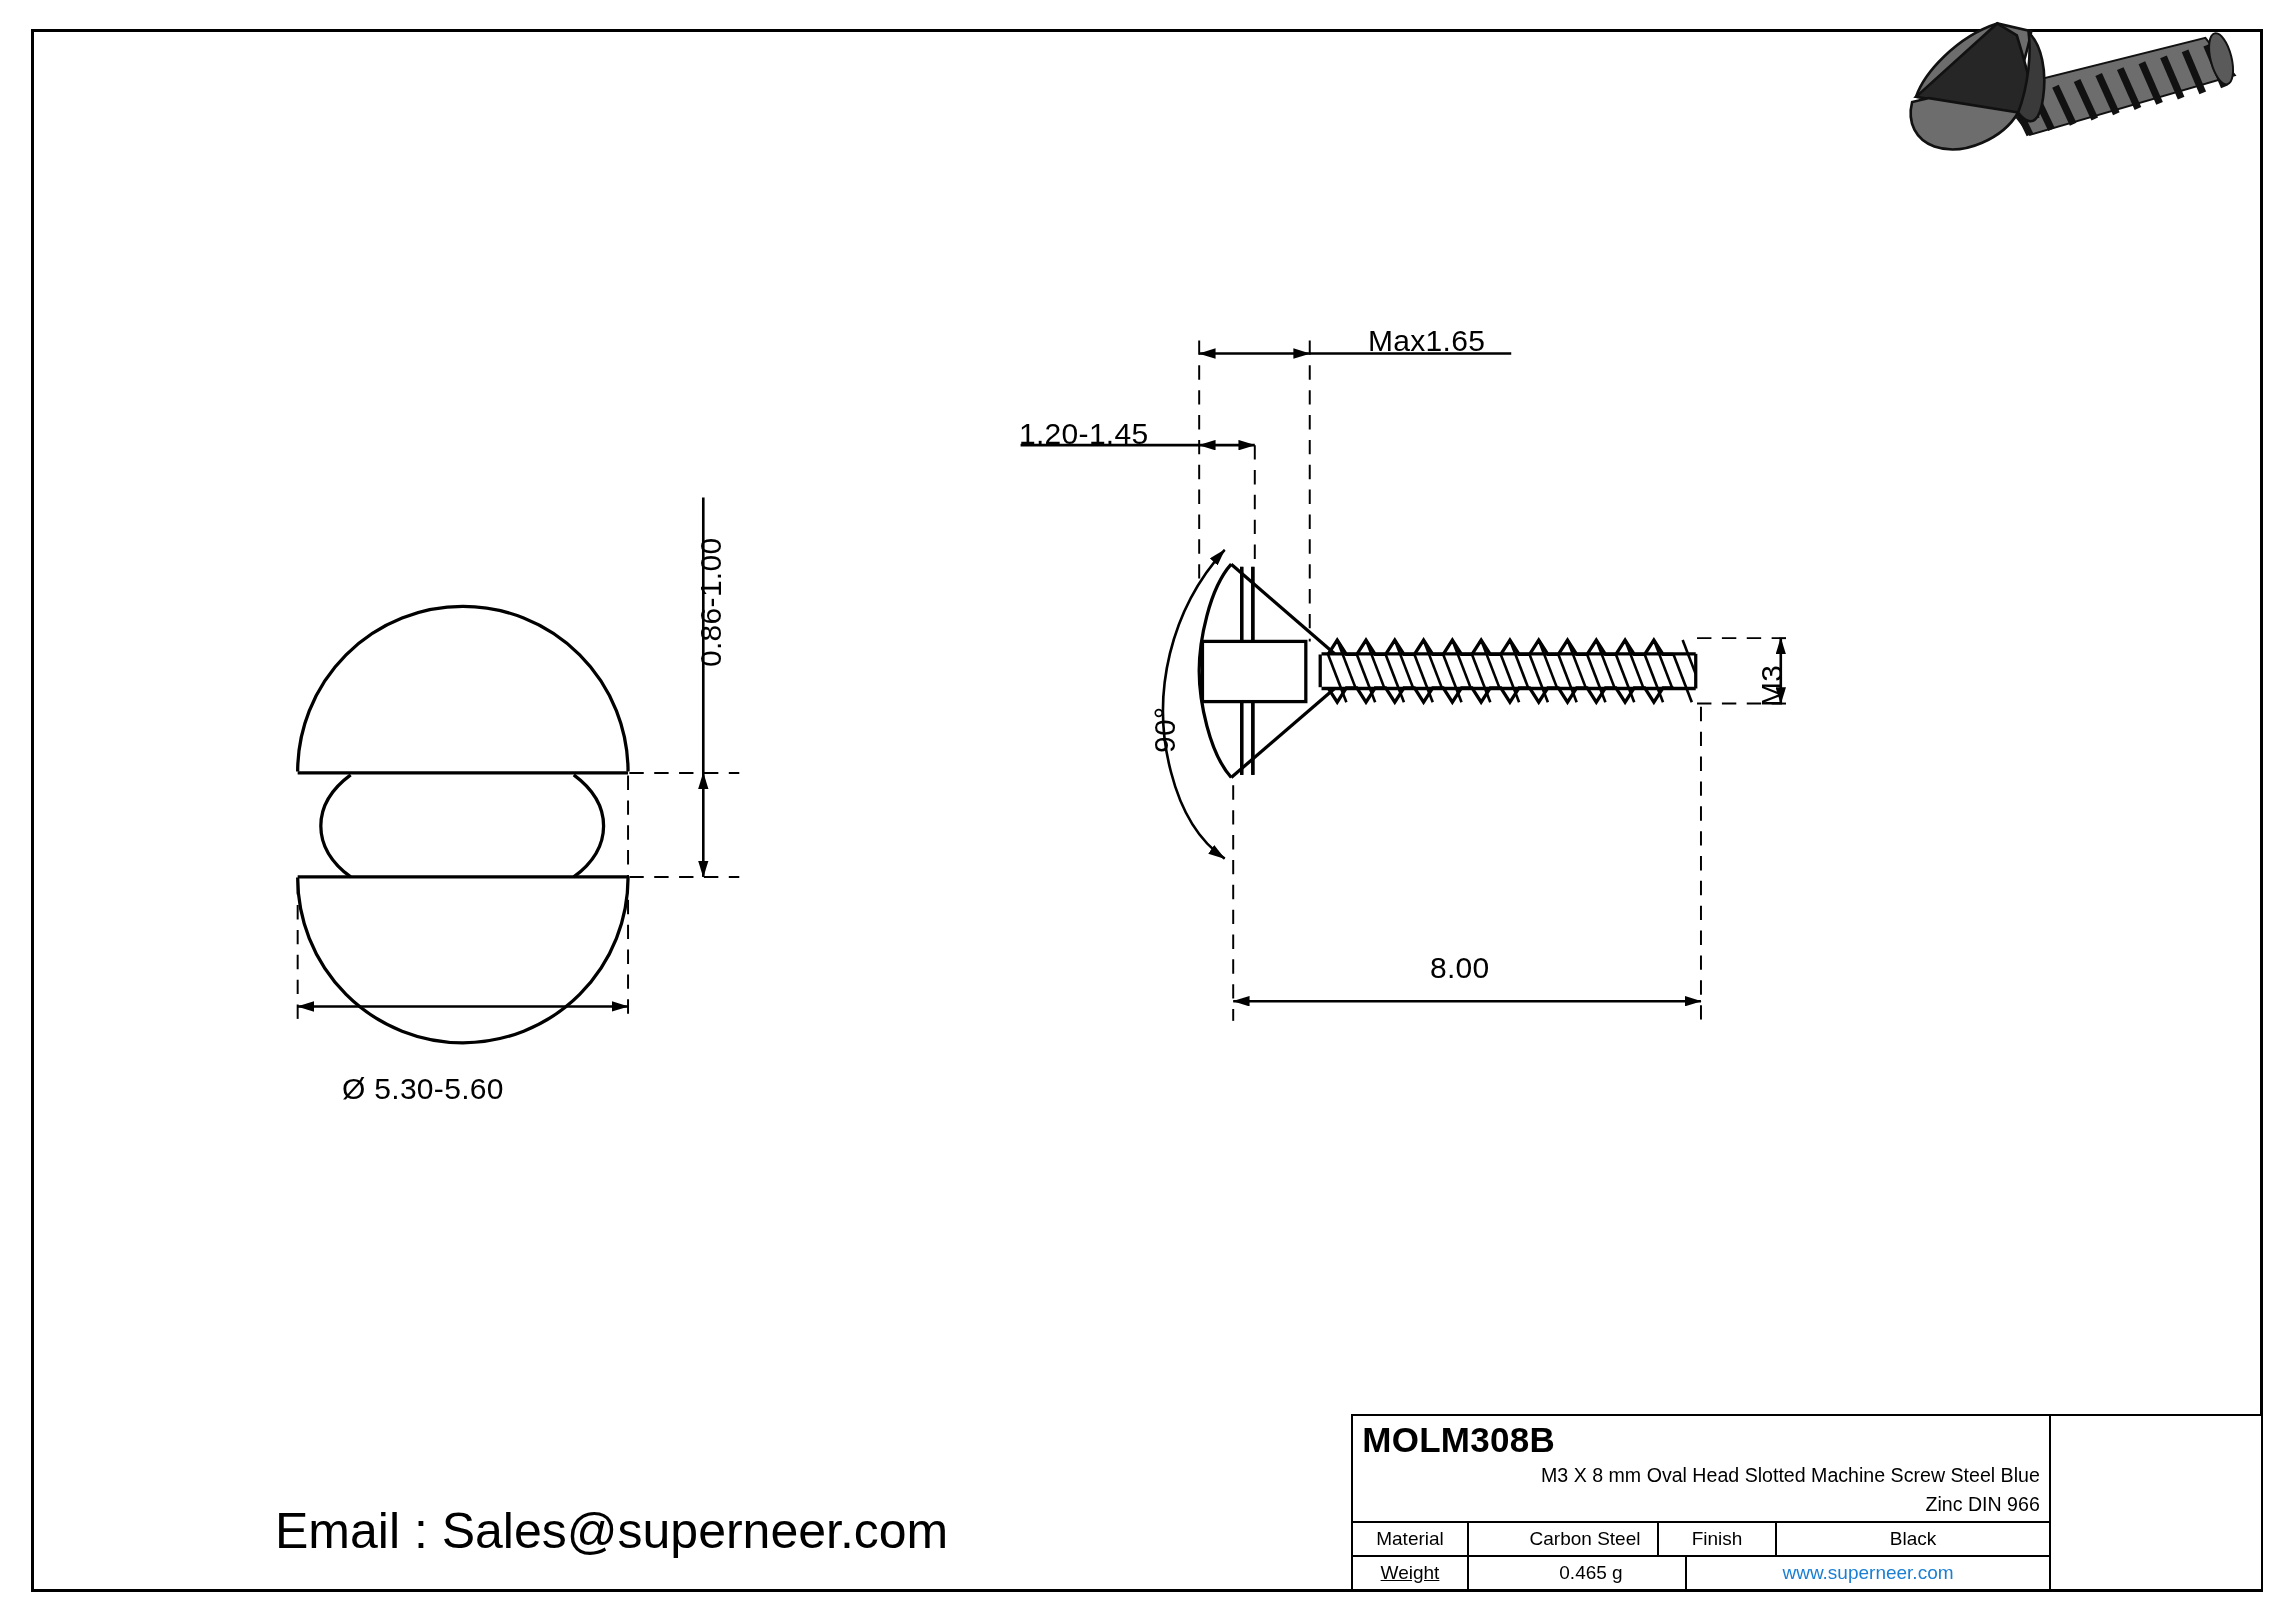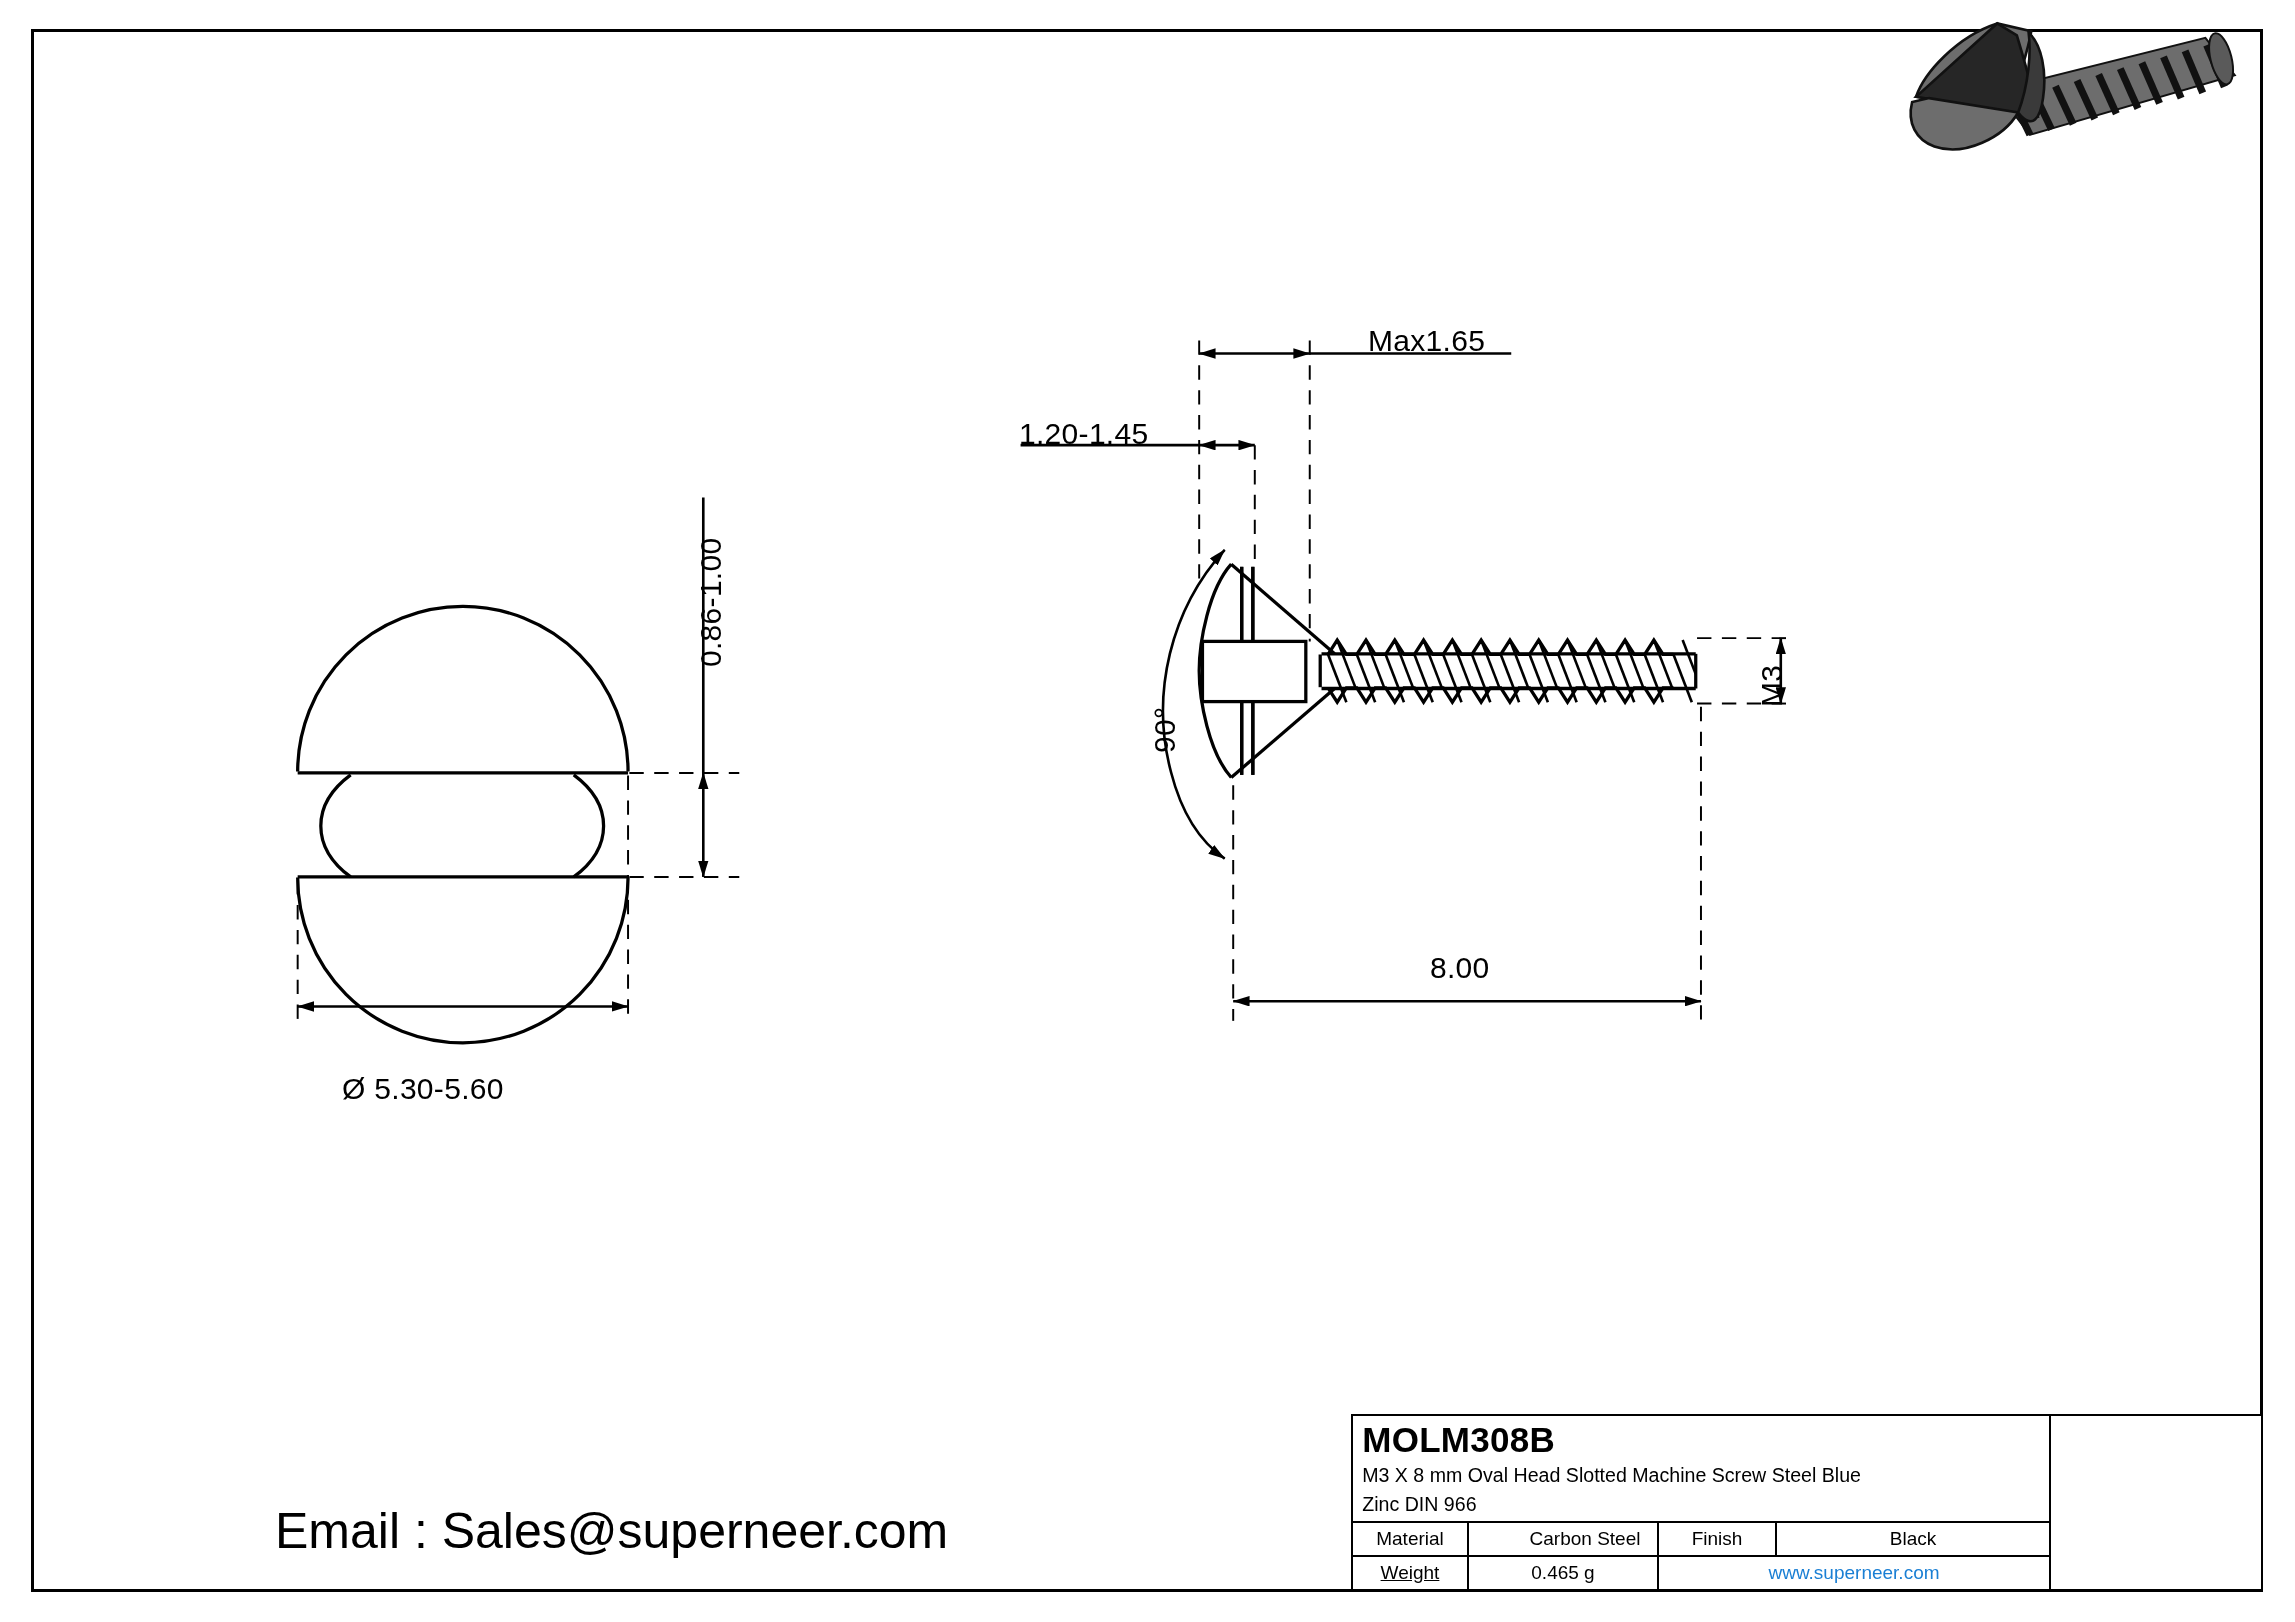--- a/index.html
+++ b/index.html
@@ -23,33 +23,33 @@
               font-family:"Liberation Sans",sans-serif;white-space:nowrap;}
 
   
   #title-block{position:absolute;left:1351px;top:1414px;width:912px;height:177px;
                border:2.6px solid #000;box-sizing:border-box;display:flex;background:#fff;}
   #tb-left{flex:0 0 698px;display:flex;flex-direction:column;
            border-right:2.6px solid #000;box-sizing:border-box;}
   #tb-desc{flex:0 0 107px;box-sizing:border-box;padding:5.2px 9.2px 0 9.2px;
            border-bottom:2px solid #000;}
   #tb-partno{font-size:35px;font-weight:bold;line-height:1.08;letter-spacing:0.3px;}
-  #tb-descline{font-size:19.6px;line-height:1.28;margin-top:3.9px;}
+  #tb-descline{font-size:19.6px;line-height:1.28;margin-top:3.9px;text-align:right;}
   .tb-row{display:flex;box-sizing:border-box;}
   #tb-row1{flex:0 0 34px;border-bottom:2px solid #000;}
   #tb-row2{flex:1 1 auto;}
   .tb-cell{display:flex;align-items:center;justify-content:center;
            font-size:19px;box-sizing:border-box;overflow:hidden;white-space:nowrap;}
   .tb-cell.bdr{border-right:2px solid #000;}
   .c-material{flex:0 0 116px;}
   .c-materialv{flex:0 0 190px;padding-left:44px;}
   .c-finish{flex:0 0 118px;}
   .c-finishv{flex:1 1 auto;}
   .c-weight{flex:0 0 116px;text-decoration:underline;}
-  .c-weightv{flex:0 0 190px;}
+  .c-weightv{flex:0 0 190px;margin-left:28px;}
   .c-url{flex:1 1 auto;color:#1a7fd4;}
   #tb-logo{flex:1 1 auto;display:flex;flex-direction:column;
            align-items:center;justify-content:center;padding:6.5px 0 9.2px;}
   #logo-mark{width:63px;height:88px;}
   #logo-word{font-size:34px;font-weight:bold;color:#1a8fd8;
              letter-spacing:1.3px;margin-top:6.5px;font-family:"Liberation Sans",sans-serif;}
 
   
   #render-3d{position:absolute;left:1878px;top:13px;width:406px;height:144px;}
 </style>

